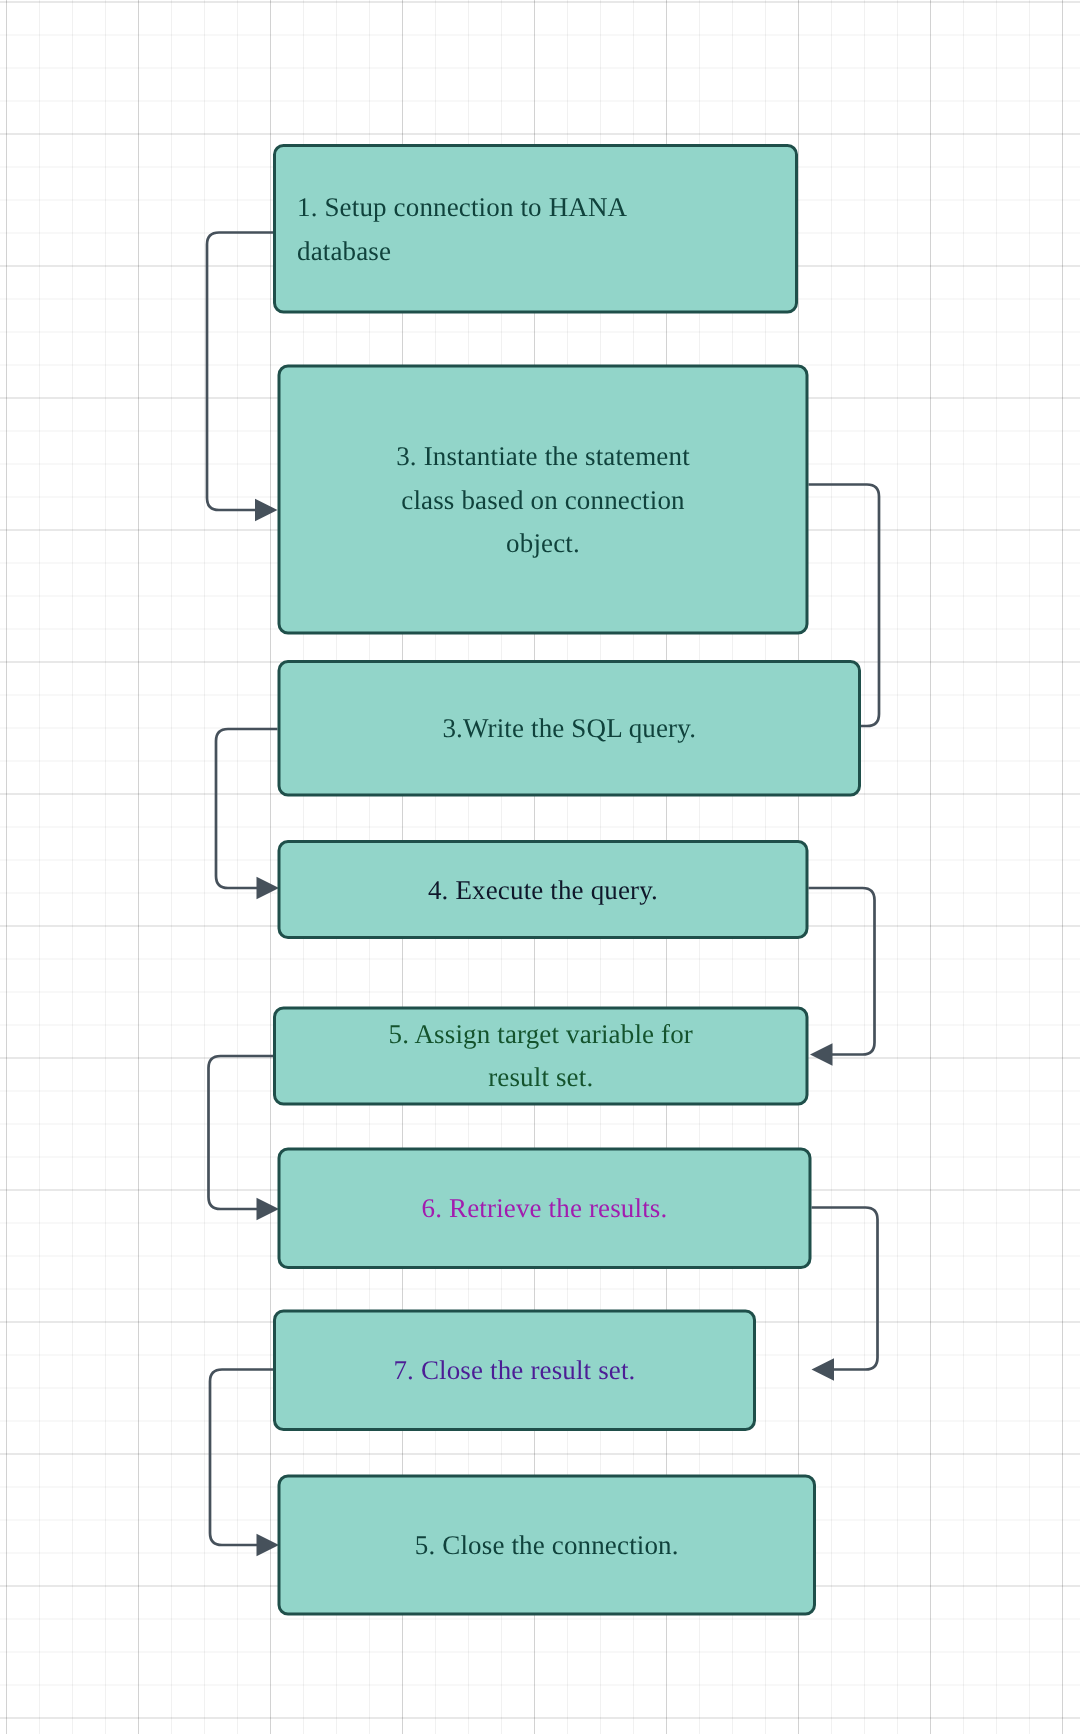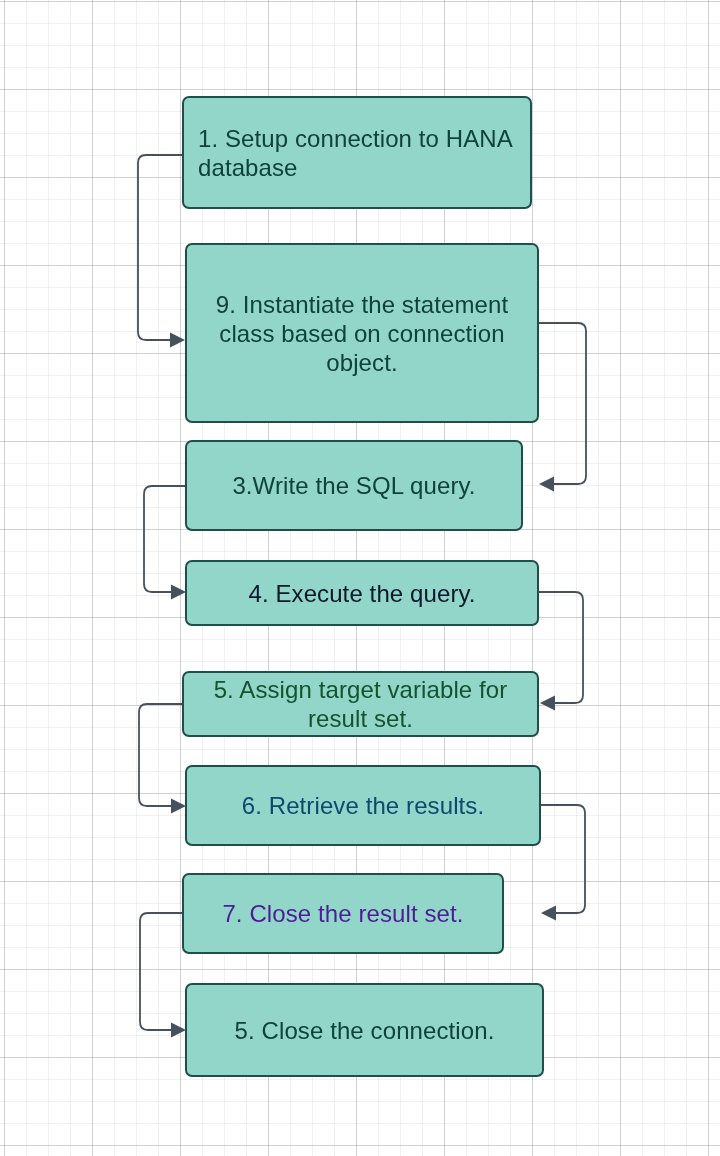--- a/index.html
+++ b/index.html
@@ -33,26 +33,27 @@
   .node{
     position:absolute;
     box-sizing:border-box;
     background:#92d5c9;
     border:2.5px solid #1f4f4a;
     border-radius:7px;
     display:flex;
     align-items:center;
     justify-content:center;
     color:#10423c;
-    font-size:24px;
+    font-size:18px;
     line-height:29px;
     letter-spacing:0.1px;
     padding:13px 12px;
     text-align:center;
     white-space:pre-line;
+    font-family:Liberation Serif, serif;
   }
   .node.align-left{
     justify-content:flex-start;
     text-align:left;
     padding-left:14px;
   }
 </style>
 </head>
 <body>
 
@@ -78,25 +79,25 @@
         <path d="M 541 805 L 577 805 Q 585 805 585 813 L 585 905 Q 585 913 577 913 L 549 913" fill="none" stroke="#46515b" stroke-width="1.8" stroke-linecap="butt"></path>
         <path d="M 541 913 L 556 905.5 L 556 920.5 Z" fill="#46515b"></path>
         <path d="M 182 913 L 148 913 Q 140 913 140 921 L 140 1022 Q 140 1030 148 1030 L 177 1030" fill="none" stroke="#46515b" stroke-width="1.8" stroke-linecap="butt"></path>
         <path d="M 186 1030 L 171 1022.5 L 171 1037.5 Z" fill="#46515b"></path>
       </g>
   </svg>
 
   <div id="nodes">
       <div class="node align-left" style="left: 182px; top: 96px; width: 350px; height: 113px; background: rgb(146, 213, 201); border-color: rgb(31, 79, 74); color: rgb(16, 66, 60);">1. Setup connection to HANA
 database</div>
-      <div class="node" style="left: 185px; top: 243px; width: 354px; height: 180px; background: rgb(146, 213, 201); border-color: rgb(31, 79, 74); color: rgb(16, 66, 60);">9. Instantiate the statement
+      <div class="node" style="left: 185px; top: 243px; width: 354px; height: 180px; background: rgb(146, 213, 201); border-color: rgb(31, 79, 74); color: rgb(16, 66, 60);">3. Instantiate the statement
 class based on connection
 object.</div>
-      <div class="node" style="left: 185px; top: 440px; width: 338px; height: 91px; background: rgb(146, 213, 201); border-color: rgb(31, 79, 74); color: rgb(16, 66, 60);">3.Write the SQL query.</div>
+      <div class="node" style="left: 185px; top: 440px; width: 389px; height: 91px; background: rgb(146, 213, 201); border-color: rgb(31, 79, 74); color: rgb(16, 66, 60);">3.Write the SQL query.</div>
       <div class="node" style="left: 185px; top: 560px; width: 354px; height: 66px; background: rgb(146, 213, 201); border-color: rgb(31, 79, 74); color: #0f172a;">4. Execute the query.</div>
       <div class="node" style="left: 182px; top: 671px; width: 357px; height: 66px; background: rgb(146, 213, 201); border-color: rgb(31, 79, 74); color: #14532d;">5. Assign target variable for
 result set.</div>
-      <div class="node" style="left: 185px; top: 765px; width: 356px; height: 81px; background: rgb(146, 213, 201); border-color: rgb(31, 79, 74); color: #0c4a6e;">6. Retrieve the results.</div>
+      <div class="node" style="left: 185px; top: 765px; width: 356px; height: 81px; background: rgb(146, 213, 201); border-color: rgb(31, 79, 74); color: #a21caf;">6. Retrieve the results.</div>
       <div class="node" style="left: 182px; top: 873px; width: 322px; height: 81px; background: rgb(146, 213, 201); border-color: rgb(31, 79, 74); color: #4c1d95; text-align: center;">7. Close the result set.</div>
       <div class="node" style="left: 185px; top: 983px; width: 359px; height: 94px; background: rgb(146, 213, 201); border-color: rgb(31, 79, 74); color: rgb(16, 66, 60);">5. Close the connection.</div>
     </div>
 
 </div>
 
 </body></html>

